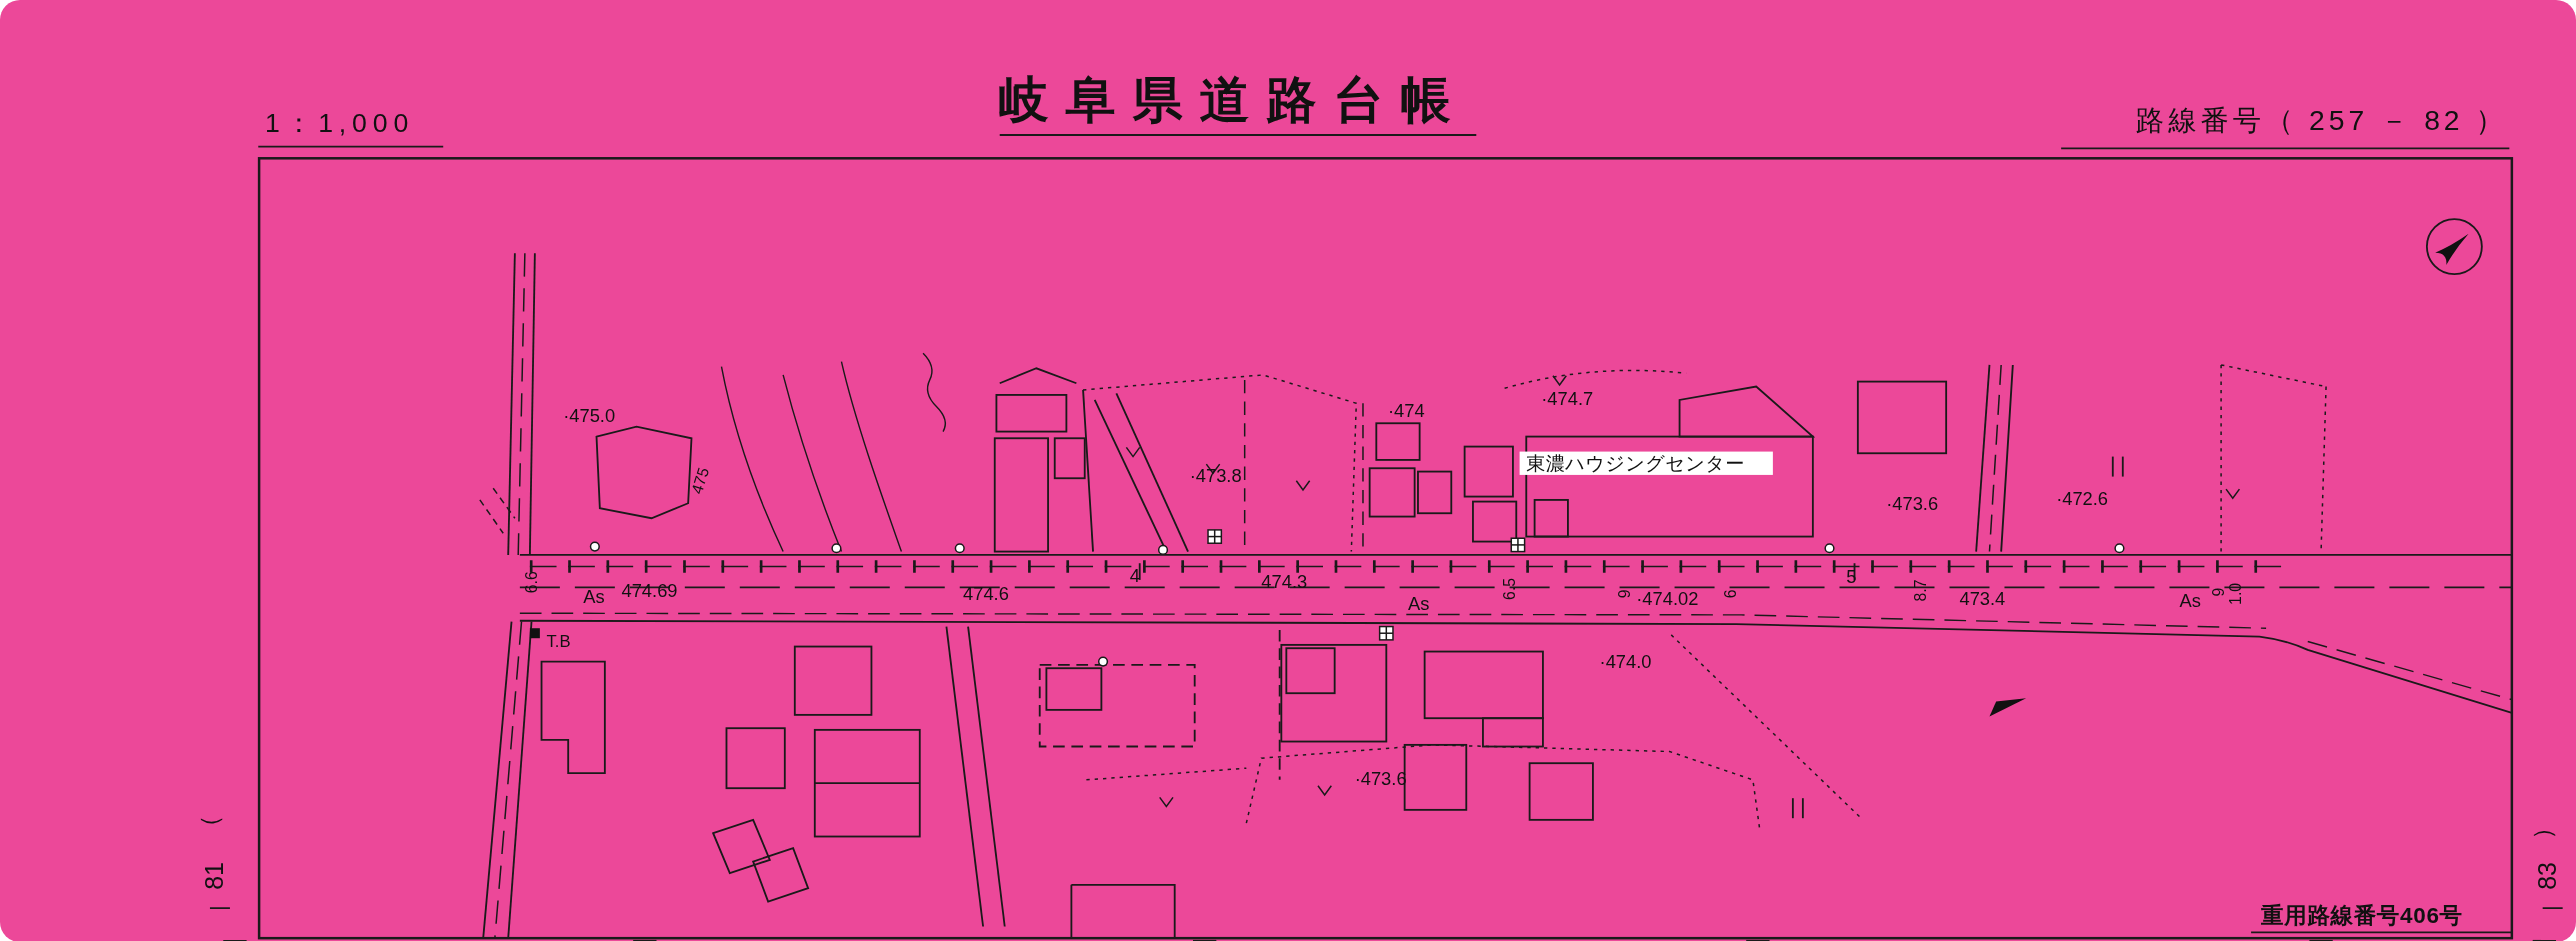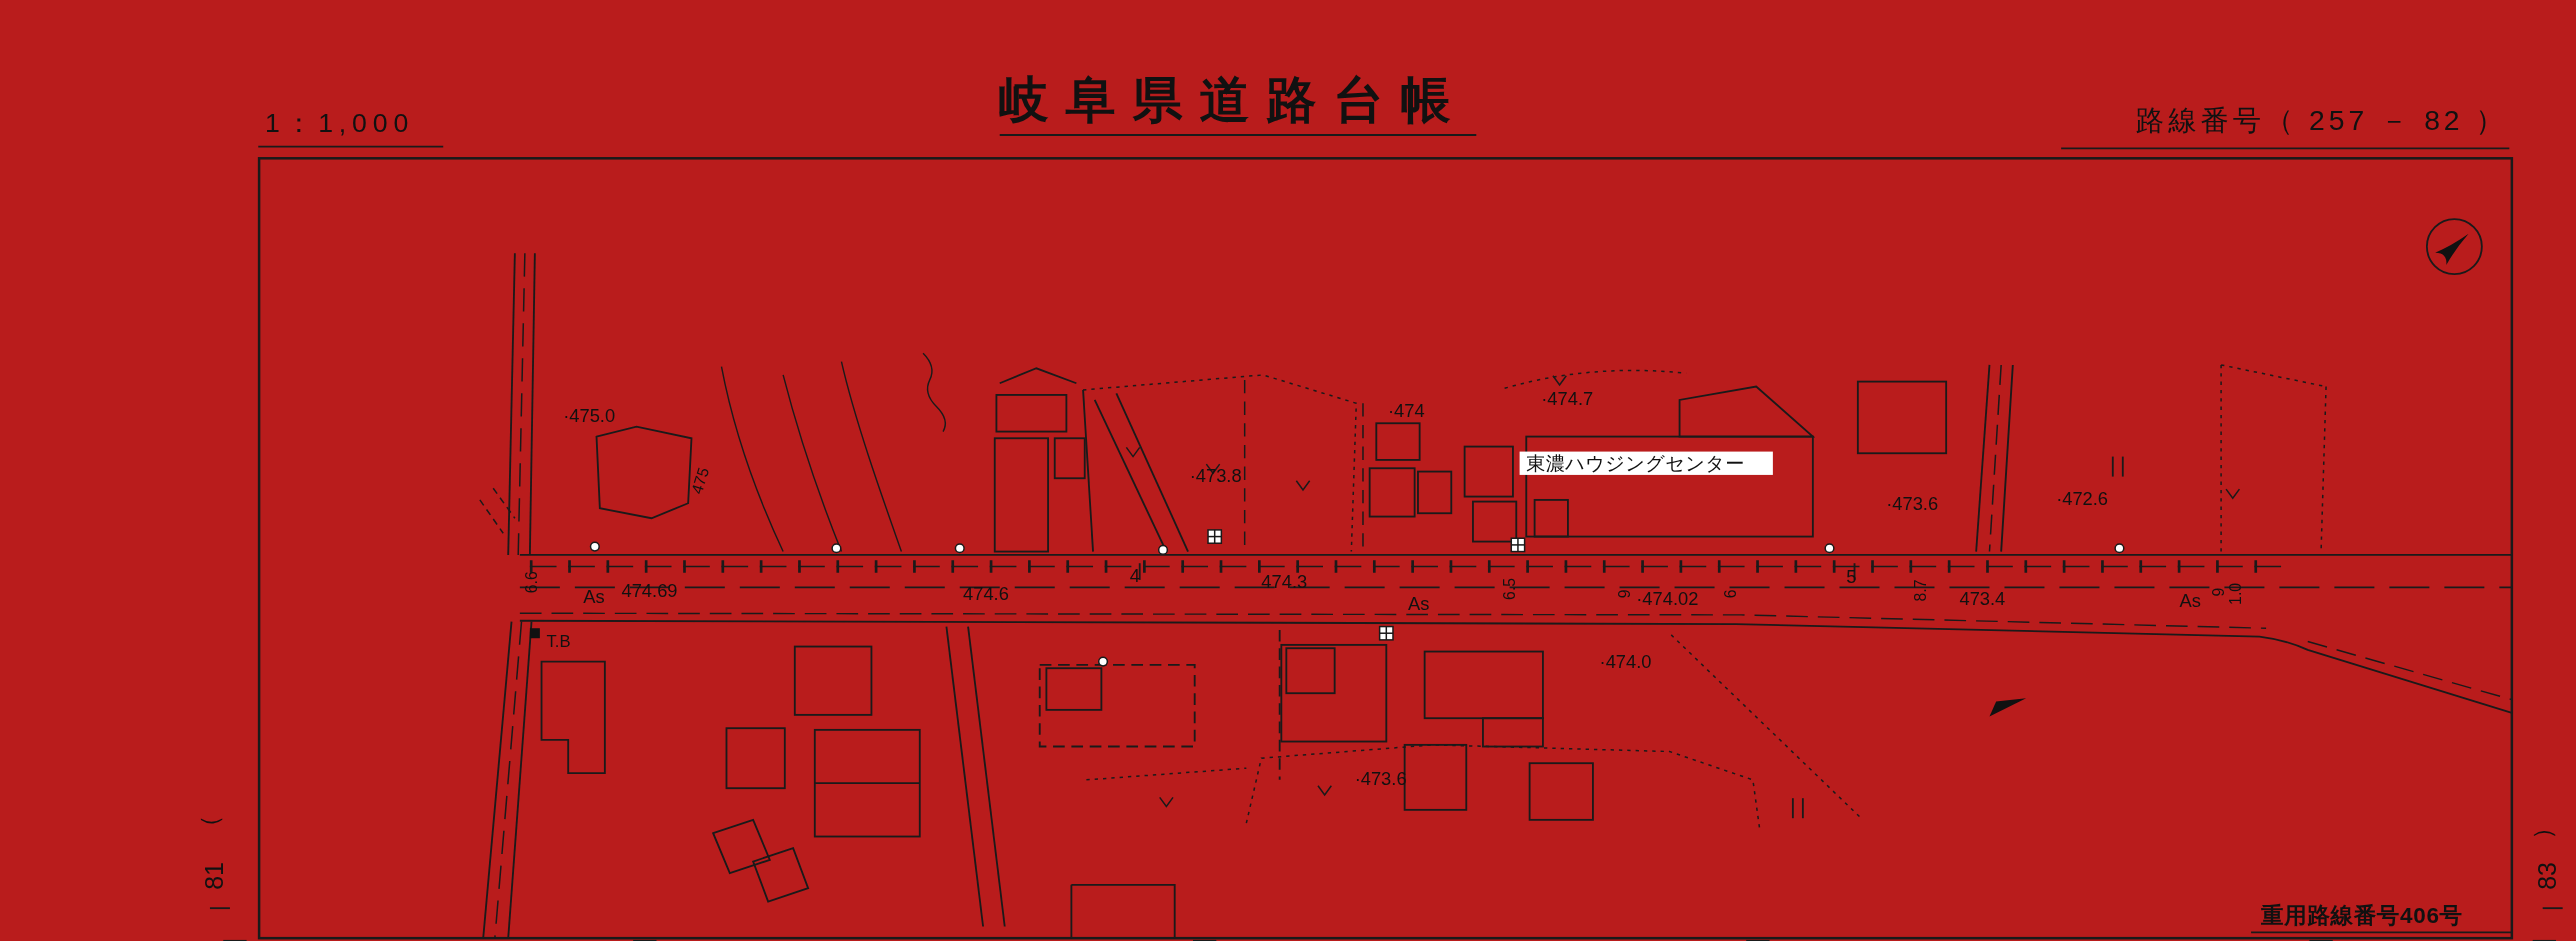--- a/index.html
+++ b/index.html
@@ -1,17 +1,17 @@
 <!DOCTYPE html>
 <html style="font-size:9.6px"><head>
 <meta charset="utf-8">
 <style>
   html,body{margin:0;padding:0;background:#ffffff;}
   body{width:2576px;height:942px;}
-  .page{width:2576px;height:942px;background:#b91c1c;overflow:hidden;}
+  .page{width:2576px;height:942px;background:#ec4899;overflow:hidden;border-radius:20px;}
   svg{display:block;width:100%;height:100%;font-family:"Liberation Sans","DejaVu Sans",sans-serif;}
   .ln{stroke:#1a1a1a;fill:none;stroke-width:1.1;stroke-linecap:butt;}
   .thick{stroke-width:1.5;}
   .thin{stroke-width:0.85;}
   .dot{stroke-dasharray:2 3;stroke-width:0.9;}
   .dsh{stroke-dasharray:8 5;stroke-width:0.9;}
   .dsh2{stroke-dasharray:7 4;}
   .t{fill:#111;stroke:none;}
   .scale{font-size:16px;letter-spacing:.22em;}
   .title{font-size:30px;font-weight:700;letter-spacing:.34em;}

